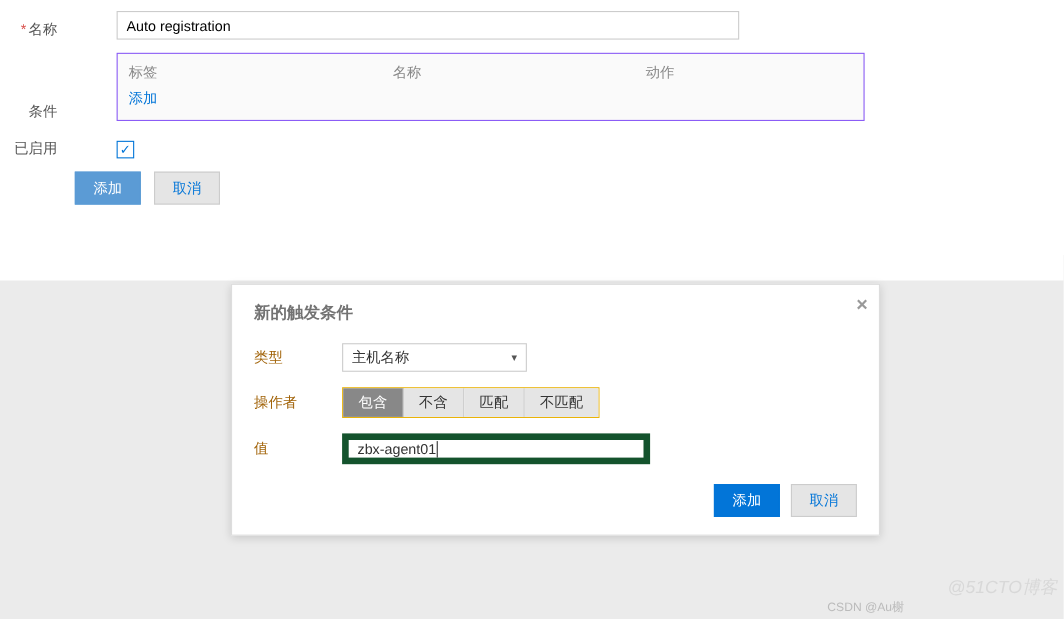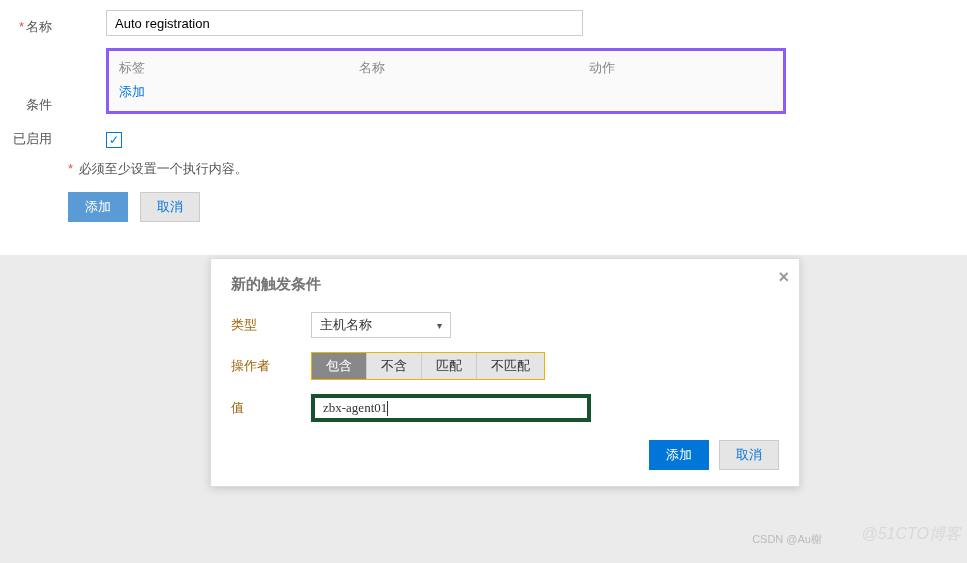--- a/index.html
+++ b/index.html
@@ -21,24 +21,24 @@
       padding-right: 8px;
       padding-top: 4px;
       color: #555;
     }
     .req { color: #d9534f; margin-right: 2px; }
     .text-input {
       border: 1px solid #ccc;
       padding: 4px 8px;
       font-size: 13px;
       height: 26px;
-      width: 477px;
+      width: 566px;
     }
     .cond-table {
-      border: 3px solid #8b5cf6;
+      border: 1px solid #8b5cf6;
       background: #fafafa;
       padding: 8px 10px 10px 10px;
       width: 680px;
     }
     .cond-head { display: flex; color: #888; font-size: 13px; margin-bottom: 6px; }
     .cond-head > div:nth-child(1) { width: 240px; }
     .cond-head > div:nth-child(2) { width: 230px; }
     .cond-head > div:nth-child(3) { width: 180px; }
     .add-link { color: #0275d8; cursor: pointer; font-size: 13px; }
     .checkbox {
@@ -82,61 +82,60 @@
       color: #999; cursor: pointer; font-size: 18px;
       font-weight: bold;
     }
     .m-row { display: flex; align-items: center; margin-bottom: 14px; }
     .m-label { width: 80px; text-align: left; padding-right: 10px; color: #a16207; }
     .select-box {
       border: 1px solid #ccc;
       height: 26px;
       padding: 0 8px;
       display: flex; align-items: center; justify-content: space-between;
-      width: 140px;
+      width: 168px;
       cursor: pointer;
       font-size: 13px;
       background: #fff;
     }
     .chev { font-size: 10px; color: #555; }
     .op-group { display: flex; border: 1px solid #eab308; }
     .op-btn {
       padding: 4px 14px;
       font-size: 13px;
       border-right: 1px solid #ccc;
       cursor: pointer;
       background: #e5e5e5;
     }
     .op-btn:last-child { border-right: none; }
     .op-btn.active { background: #888; color: #fff; }
     .val-input {
-      border: 4px solid #14532d;
+      border: 6px solid #14532d;
       height: 28px;
       width: 280px;
       padding: 0 8px;
       font-size: 13px;
-      font-family: Liberation Serif, serif;
     }
     .cursor-bar {
       display: inline-block;
       width: 1px; height: 15px;
       background: #333;
       vertical-align: middle;
     }
     .modal-footer {
       display: flex; justify-content: flex-end; gap: 10px;
       margin-top: 18px;
     }
     .watermark1 {
       position: absolute; right: 6px; bottom: 18px;
       color: #ccc; font-size: 16px; font-style: italic;
       opacity: 0.6;
     }
     .watermark2 {
-      position: absolute; right: 145px; bottom: 16px;
+      position: absolute; right: 145px; bottom: 4px;
       color: #bbb; font-size: 11px;
     }
   </style>
 </head>
 <body>
 
 <div class="form-area">
   <div class="form-row">
     <div class="form-label"><span class="req">*</span><span>名称</span></div>
     <input class="text-input" type="text" value="Auto registration" style="">
@@ -152,21 +151,20 @@
       </div>
       <div class="add-link">添加</div>
     </div>
   </div>
 
   <div class="form-row">
     <div class="form-label">已启用</div>
     <div class="checkbox">✓</div>
   </div>
 
-  <div class="note-row"><span class="req">*</span> <span>必须至少设置一个执行内容。</span></div>
 
   <div class="btn-row">
     <button class="btn btn-primary muted">添加</button>
     <button class="btn btn-default">取消</button>
   </div>
 </div>
 
 <div class="gray-strip"></div>
 
 <div class="modal">

